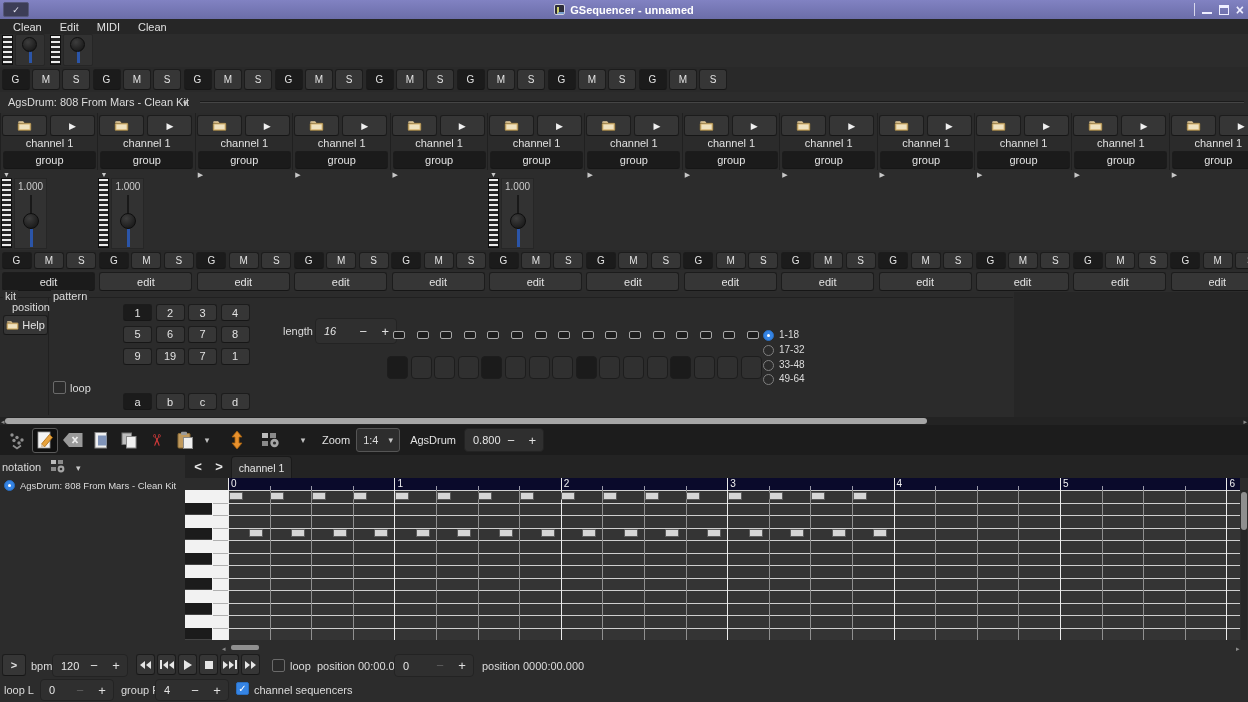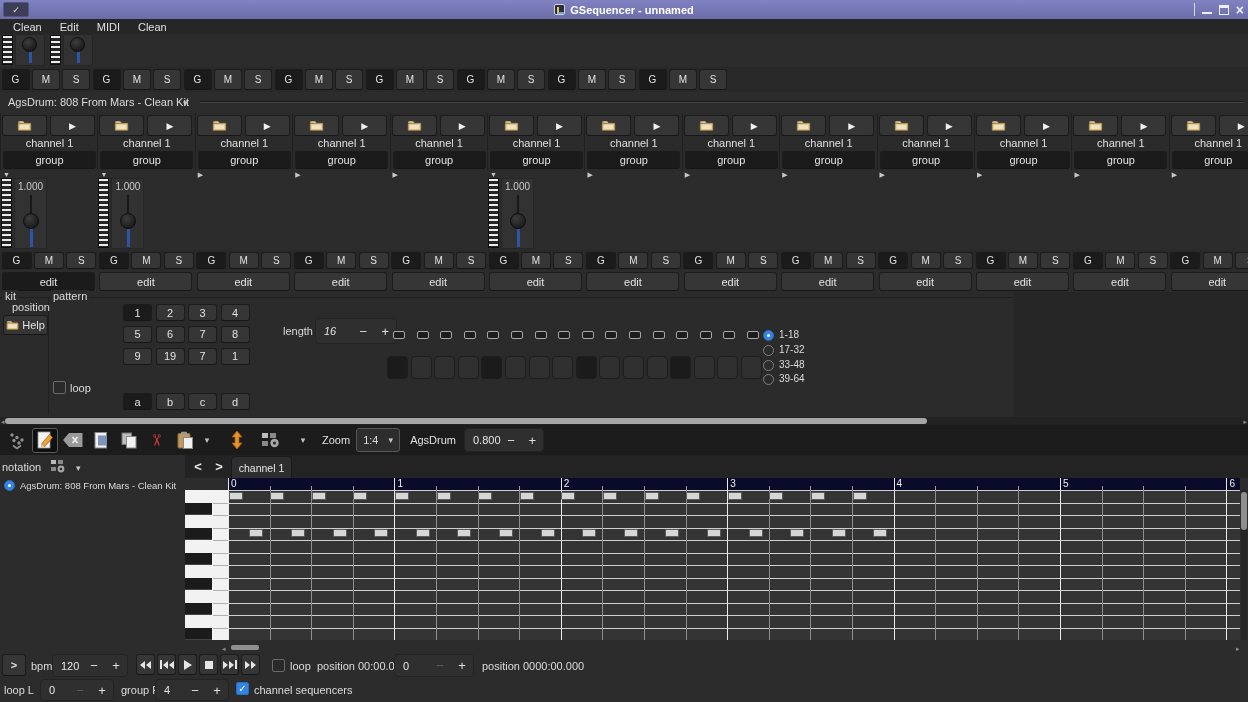--- a/index.html
+++ b/index.html
@@ -561,21 +561,21 @@
         <div class="pad" style="left: 741px; top: 64px;"></div>
       </div>
     <div id="offsets">
         <div class="radio sel" style="left: 763px; top: 38px;"></div>
         <div class="lbl" style="left: 779px; top: 37px; font-size: 10px;">1-18</div>
         <div class="radio" style="left: 763px; top: 52.8px;"></div>
         <div class="lbl" style="left: 779px; top: 51.8px; font-size: 10px;">17-32</div>
         <div class="radio" style="left: 763px; top: 67.6px;"></div>
         <div class="lbl" style="left: 779px; top: 66.6px; font-size: 10px;">33-48</div>
         <div class="radio" style="left: 763px; top: 82.4px;"></div>
-        <div class="lbl" style="left: 779px; top: 81.4px; font-size: 10px;">39-64</div>
+        <div class="lbl" style="left: 779px; top: 81.4px; font-size: 10px;">49-64</div>
       </div>
   </div>
   <div class="machine-void"></div>
 
   <div class="hscroll">
     <span class="scroll-arrow" style="left:1px; top:1px;">◂</span>
     <div class="thumb"></div>
     <span class="scroll-arrow" style="right:1px; top:1px;">▸</span>
   </div>
 

